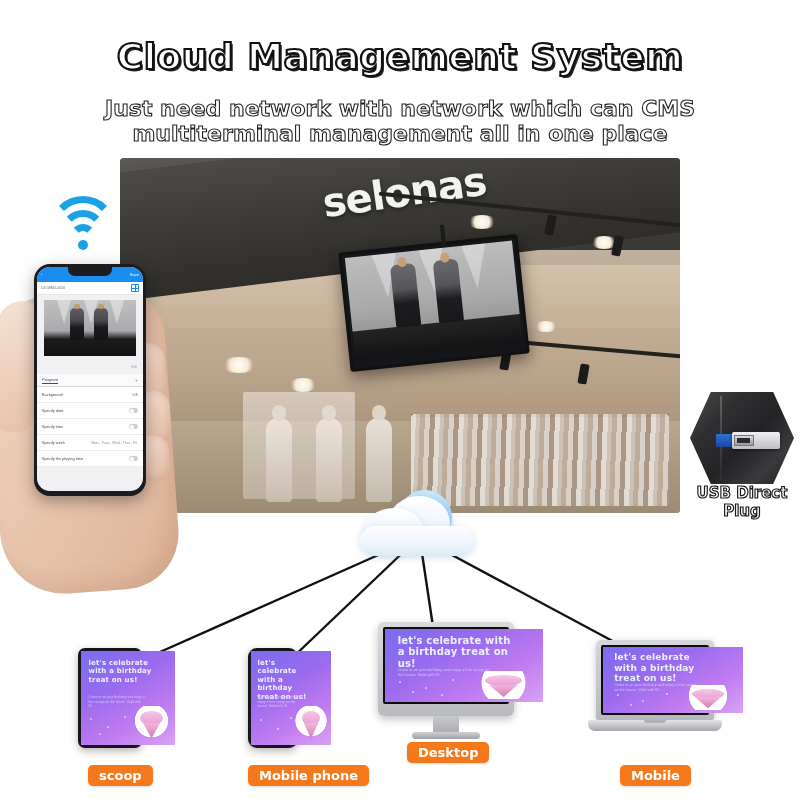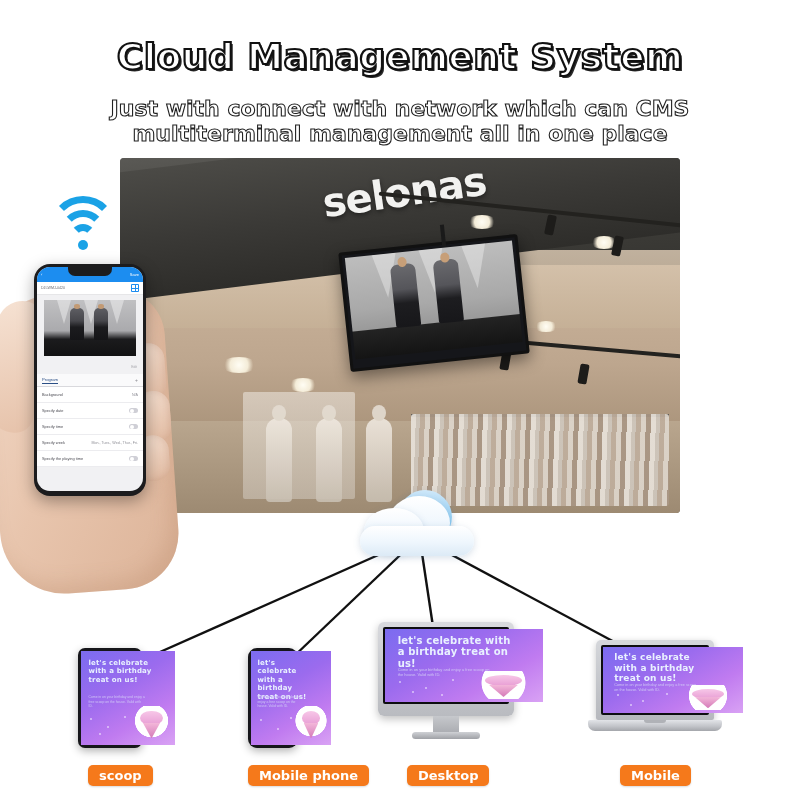--- a/index.html
+++ b/index.html
@@ -376,30 +376,30 @@
   
   .pill{
     position:absolute;background:#f5791b;color:#ffffff;
     font-size:13px;font-weight:bold;border-radius:5px;
     padding:3px 11px;white-space:nowrap;
     font-family:"DejaVu Sans", sans-serif;
     box-shadow:0 1px 2px rgba(0,0,0,.15);
   }
   #lbl-ipad{left:88px;top:765px;}
   #lbl-mobile{left:219px;top:765px;margin-left:29px;}
-  #lbl-desktop{left:407px;top:765px;}
+  #lbl-desktop{left:407px;top:742px;}
   #lbl-laptop{left:620px;top:765px;}
 </style>
 </head>
 <body>
 
 <div id="stage">
 
   <div class="hd-title">Cloud Management System</div>
-  <div class="hd-sub">Just with connect with network which can CMS multiterminal management all in one place</div>
+  <div class="hd-sub">Just need network with network which can CMS multiterminal management all in one place</div>
 
   <div class="photo">
     <div class="ph-ceiling"></div>
     <div class="ph-interior"></div>
     <div class="ph-wall"></div>
     <div class="ph-floor"></div>
 
     <div class="ph-fascia"></div>
     <div class="ph-brand">selonas</div>
 
@@ -503,20 +503,27 @@
           <span class="val">Mon., Tues., Wed., Thur., Fri.</span>
         </div>
         <div class="ph-row">
           <span class="lbl">Specify the playing time</span>
           <span class="toggle"></span>
         </div>
       </div>
     </div>
   </div>
 
+  <div class="usbbox">
+    <div class="hexbody"></div>
+    <div class="hexline"></div>
+    <div class="usbslot"></div>
+    <div class="usbstick"></div>
+    <div class="usblabel">USB Direct Plug</div>
+  </div>
 
   <svg class="lines" viewBox="0 0 800 800">
     <line x1="412" y1="540" x2="142" y2="660" stroke="#111" stroke-width="2.4"></line>
     <line x1="416" y1="540" x2="290" y2="660" stroke="#111" stroke-width="2.4"></line>
     <line x1="420" y1="540" x2="444" y2="700" stroke="#111" stroke-width="2.4"></line>
     <line x1="424" y1="540" x2="648" y2="660" stroke="#111" stroke-width="2.4"></line>
   </svg>
 
   <div class="cloudwrap">
     <div class="cloud-b cb2"></div>

